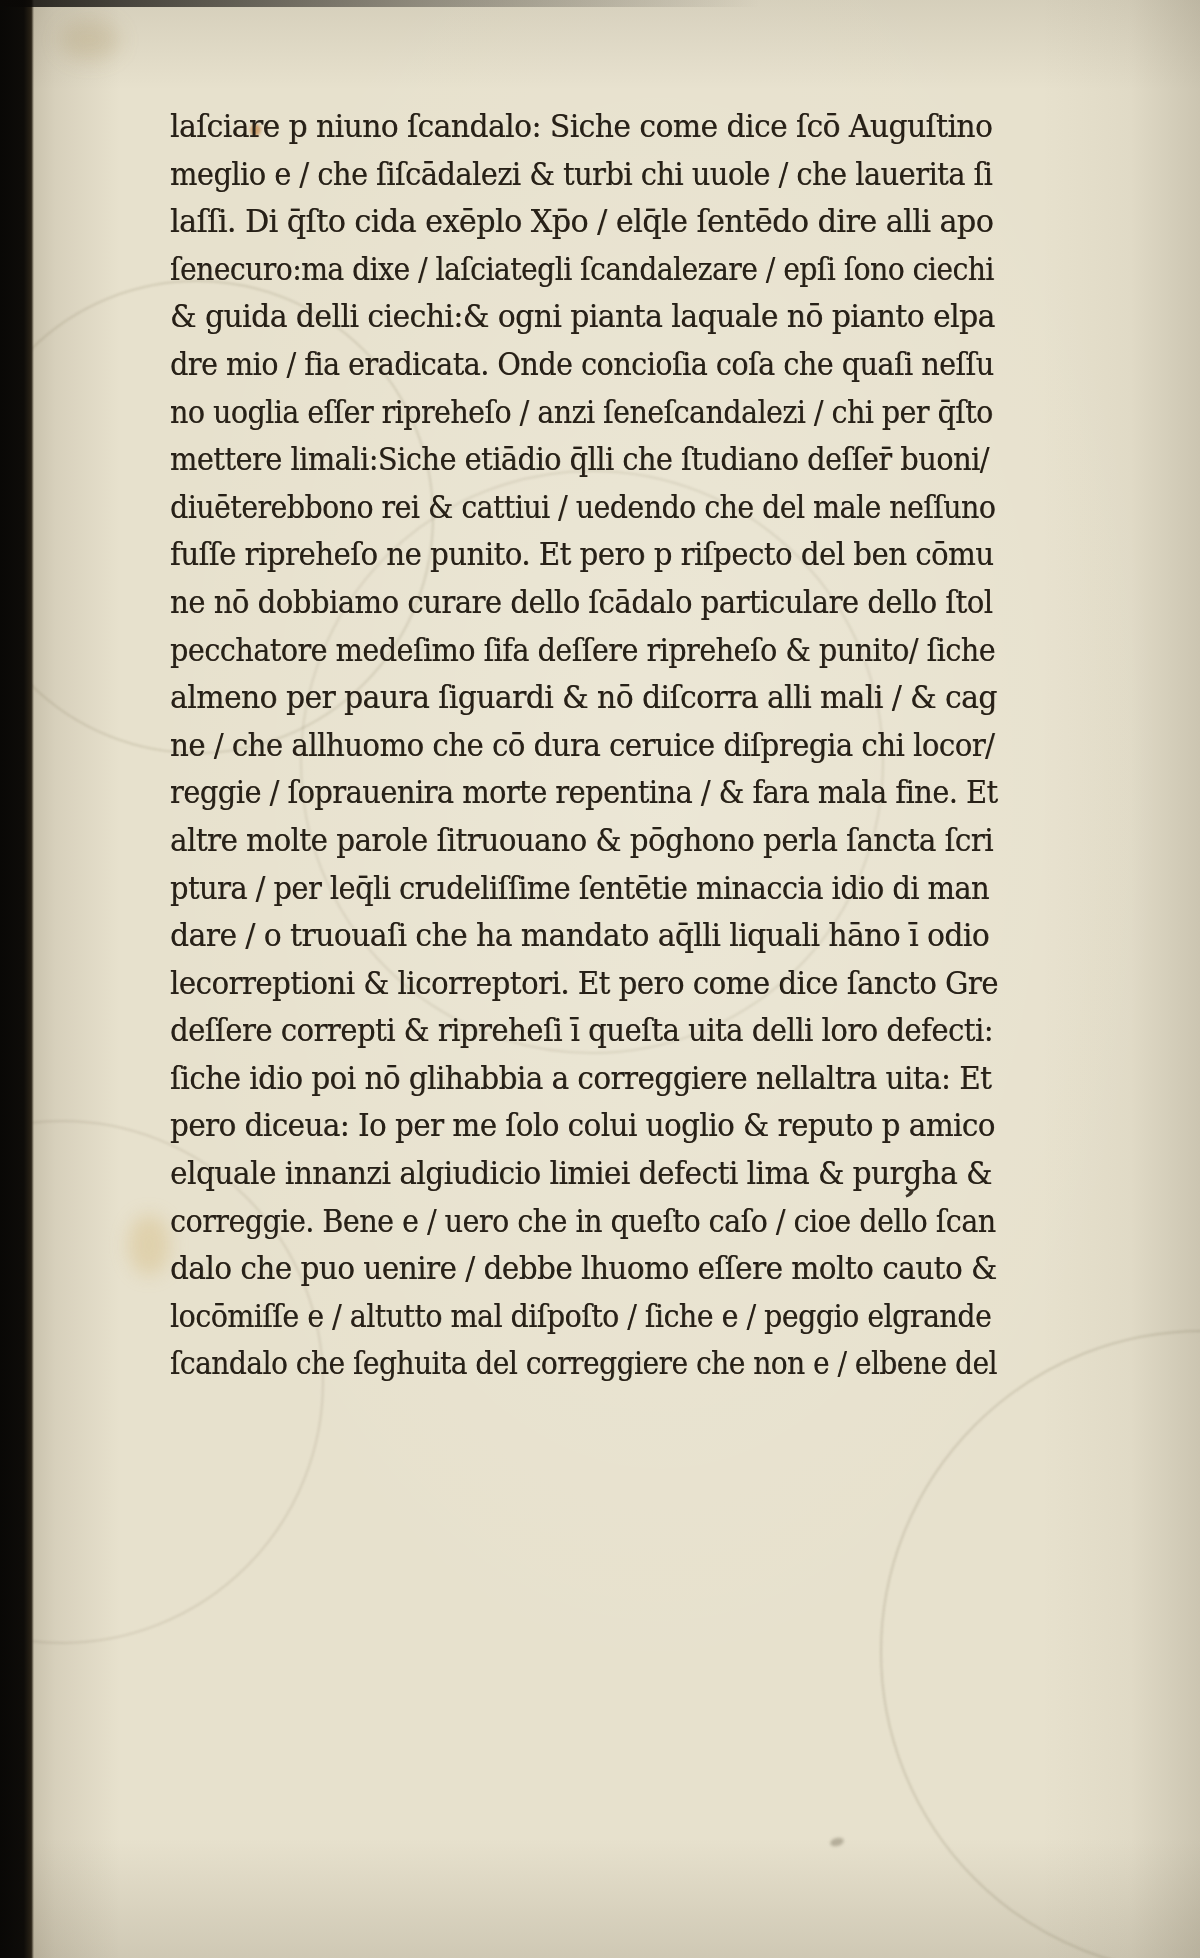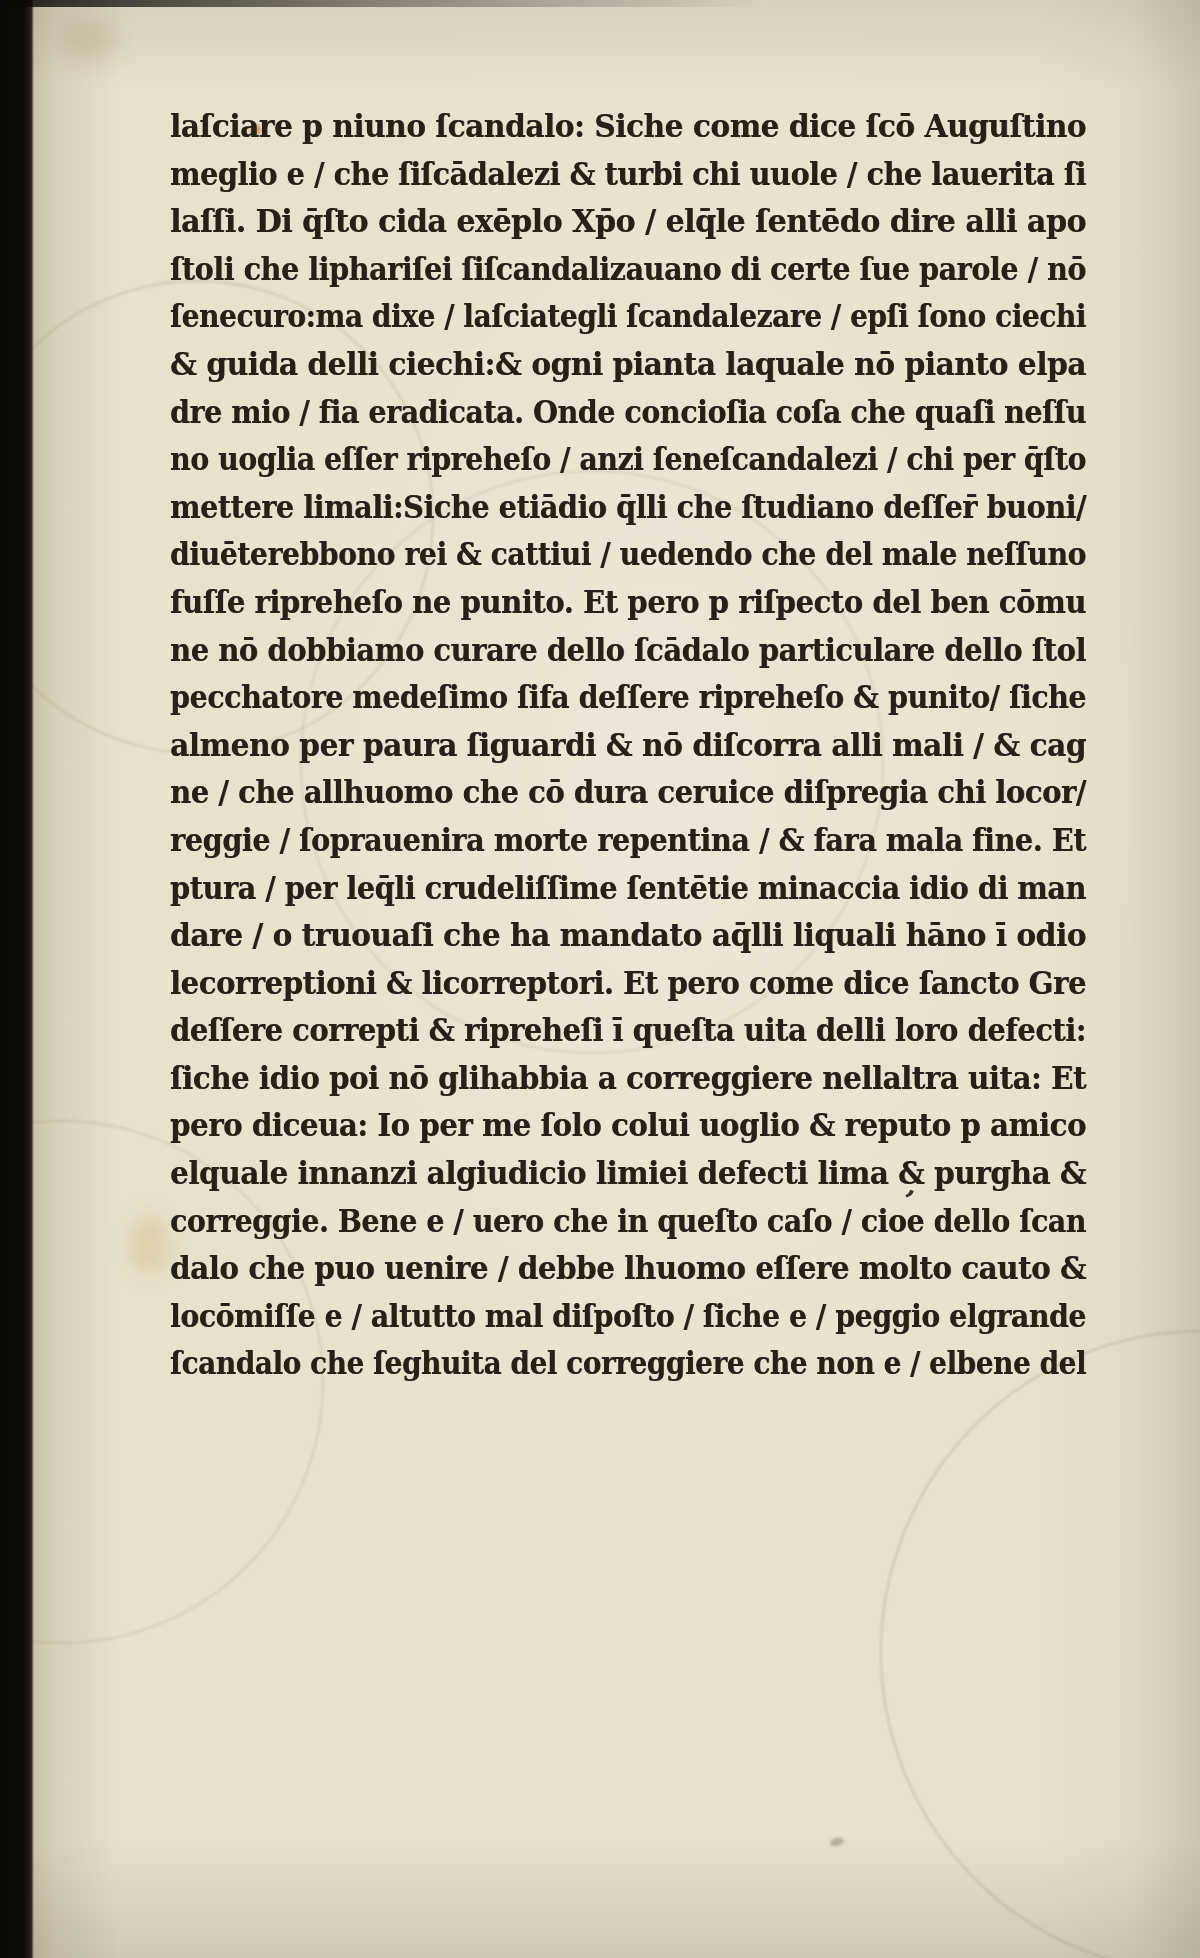--- a/index.html
+++ b/index.html
@@ -25,21 +25,21 @@
   .top-edge{
     position:absolute;left:0;top:0;height:7px;width:760px;
     background:linear-gradient(90deg, rgba(10,8,6,0.85), rgba(10,8,6,0.35) 55%, rgba(10,8,6,0) 100%);
   }
   .textblock{
     position:absolute;left:170px;top:103px;width:916px;
   }
   .line{
     height:47.6px;line-height:47.6px;
     color:#272017;
-    font-weight:700;
+    font-weight:400;
     font-size:32px;
     letter-spacing:-0.6px;
     white-space:nowrap;
   }
   .line-inner{
     display:inline-block;white-space:nowrap;transform-origin:0 60%;
     text-shadow:0.4px 0.3px 0.4px rgba(39,32,23,0.55);
   }
   .watermark{
     position:absolute;border:2px solid rgba(125,113,85,0.20);border-radius:50%;
@@ -76,33 +76,33 @@
   <div class="stain1"></div>
   <div class="stain2"></div>
   <div class="stain3"></div>
   <div class="left-edge"></div>
   <div class="top-edge"></div>
 
   <div class="textblock">
       <div class="line"><span class="line-inner" style="transform: scaleX(0.9304);">laſciare p niuno ſcandalo: Siche come dice ſcō Auguſtino</span></div>
       <div class="line"><span class="line-inner" style="transform: scaleX(0.9023);">meglio e / che ſiſcādalezi &amp; turbi chi uuole / che lauerita ſi</span></div>
       <div class="line"><span class="line-inner" style="transform: scaleX(0.9442);">laſſi. Di q̄ſto cida exēplo Xp̄o / elq̄le ſentēdo dire alli apo</span></div>
-      <div class="line"><span class="line-inner" style="transform: scaleX(0.8995);">ſtoli che liphariſei ſiſcandalizauano di certe ſue parole / nō</span></div>
       <div class="line"><span class="line-inner" style="transform: scaleX(0.8812);">ſenecuro:ma dixe / laſciategli ſcandalezare / epſi ſono ciechi</span></div>
       <div class="line"><span class="line-inner" style="transform: scaleX(0.9323);">&amp; guida delli ciechi:&amp; ogni pianta laquale nō pianto elpa</span></div>
       <div class="line"><span class="line-inner" style="transform: scaleX(0.8955);">dre mio / fia eradicata. Onde concioſia coſa che quaſi neſſu</span></div>
       <div class="line"><span class="line-inner" style="transform: scaleX(0.8904);">no uoglia eſſer ripreheſo / anzi ſeneſcandalezi / chi per q̄ſto</span></div>
       <div class="line"><span class="line-inner" style="transform: scaleX(0.9017);">mettere limali:Siche etiādio q̄lli che ſtudiano deſſer̄ buoni/</span></div>
       <div class="line"><span class="line-inner" style="transform: scaleX(0.888);">diuēterebbono rei &amp; cattiui / uedendo che del male neſſuno</span></div>
       <div class="line"><span class="line-inner" style="transform: scaleX(0.9135);">fuſſe ripreheſo ne punito. Et pero p riſpecto del ben cōmu</span></div>
       <div class="line"><span class="line-inner" style="transform: scaleX(0.9106);">ne nō dobbiamo curare dello ſcādalo particulare dello ſtol</span></div>
       <div class="line"><span class="line-inner" style="transform: scaleX(0.8957);">pecchatore medeſimo ſifa deſſere ripreheſo &amp; punito/ ſiche</span></div>
       <div class="line"><span class="line-inner" style="transform: scaleX(0.9312);">almeno per paura ſiguardi &amp; nō diſcorra alli mali / &amp; cag</span></div>
       <div class="line"><span class="line-inner" style="transform: scaleX(0.913);">ne / che allhuomo che cō dura ceruice diſpregia chi locor/</span></div>
       <div class="line"><span class="line-inner" style="transform: scaleX(0.9022);">reggie / ſoprauenira morte repentina / &amp; fara mala fine. Et</span></div>
+      <div class="line"><span class="line-inner" style="transform: scaleX(0.9172);">altre molte parole ſitruouano &amp; pōghono perla ſancta ſcri</span></div>
       <div class="line"><span class="line-inner" style="transform: scaleX(0.902);">ptura / per leq̄li crudeliſſime ſentētie minaccia idio di man</span></div>
       <div class="line"><span class="line-inner" style="transform: scaleX(0.9308);">dare / o truouaſi che ha mandato aq̄lli liquali hāno ī odio</span></div>
       <div class="line"><span class="line-inner" style="transform: scaleX(0.9141);">lecorreptioni &amp; licorreptori. Et pero come dice ſancto Gre</span></div>
       <div class="line"><span class="line-inner" style="transform: scaleX(0.91);">deſſere correpti &amp; ripreheſi ī queſta uita delli loro defecti:</span></div>
       <div class="line"><span class="line-inner" style="transform: scaleX(0.9202);">ſiche idio poi nō glihabbia a correggiere nellaltra uita: Et</span></div>
       <div class="line"><span class="line-inner" style="transform: scaleX(0.9187);">pero diceua: Io per me ſolo colui uoglio &amp; reputo p amico</span></div>
       <div class="line"><span class="line-inner" style="transform: scaleX(0.926);">elquale innanzi algiudicio limiei defecti lima &amp; purgha &amp;</span></div>
       <div class="line"><span class="line-inner" style="transform: scaleX(0.893);">correggie. Bene e / uero che in queſto caſo / cioe dello ſcan</span></div>
       <div class="line"><span class="line-inner" style="transform: scaleX(0.9219);">dalo che puo uenire / debbe lhuomo eſſere molto cauto &amp;</span></div>
       <div class="line"><span class="line-inner" style="transform: scaleX(0.8907);">locōmiſſe e / altutto mal diſpoſto / ſiche e / peggio elgrande</span></div>

